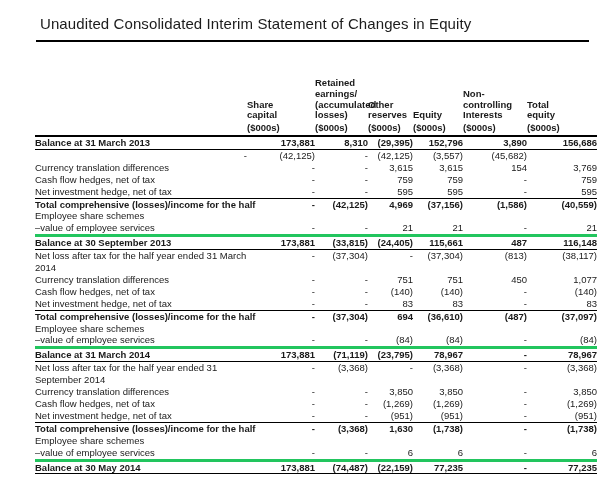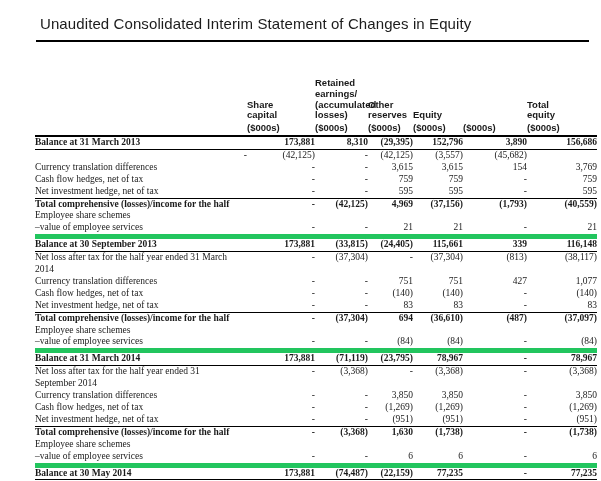--- a/index.html
+++ b/index.html
@@ -22,26 +22,26 @@
   .hrow {
     margin:36px 0 0 35px; width:562px;
     align-items:end;
     font-weight:bold; font-size:9.5px; line-height:10.8px;
     border-bottom:2px solid #000; padding-bottom:1px;
   }
   .hcell { text-align:left; }
   .hname { white-space:pre; }
   .hunit { margin-top:2px; }
   .rows { margin:0 0 0 35px; width:562px; font-size:9.5px; }
-  .row { align-items:start; line-height:11.9px;font-family:Liberation Serif, serif; }
+  .row { align-items:start; line-height:11.9px; }
   .row > div { padding:0; }
   .lbl { white-space:pre; text-align:left; }
   .val { text-align:right; white-space:nowrap; }
   .row.total { font-weight:bold; border-top:1px solid #000; }
-  .row.balance { font-weight:bold; border-top:5px solid #22c55e; border-bottom:1px solid #000; }
+  .row.balance { font-weight:bold; border-top:3px solid #22c55e; border-bottom:1px solid #000; }
   .rows .row.balance:first-child { border-top:none; }
 </style>
 </head>
 <body>
 
 <div class="doc">
   <h1 class="title">Unaudited Consolidated Interim Statement of Changes in Equity</h1>
   <div class="rule"></div>
 
   <div>
@@ -63,20 +63,23 @@
         <div class="hcell">
           <div class="hname">Other
 reserves</div>
           <div class="hunit">($000s)</div>
         </div>
         <div class="hcell">
           <div class="hname">Equity</div>
           <div class="hunit">($000s)</div>
         </div>
         <div class="hcell">
+          <div class="hname">Non-
+controlling
+Interests</div>
           <div class="hunit">($000s)</div>
         </div>
         <div class="hcell">
           <div class="hname">Total
 equity</div>
           <div class="hunit">($000s)</div>
         </div>
       </div>
     <div class="rows">
 
@@ -123,21 +126,21 @@
           <div class="val">595</div>
           <div class="val">-</div>
           <div class="val">595</div>
         </div>
         <div class="grid row total">
           <div class="lbl">Total comprehensive (losses)/income for the half</div>
           <div class="val">-</div>
           <div class="val">(42,125)</div>
           <div class="val">4,969</div>
           <div class="val">(37,156)</div>
-          <div class="val">(1,793)</div>
+          <div class="val">(1,586)</div>
           <div class="val">(40,559)</div>
         </div>
         <div class="grid row normal">
           <div class="lbl">Employee share schemes</div>
           <div class="val"></div>
           <div class="val"></div>
           <div class="val"></div>
           <div class="val"></div>
           <div class="val"></div>
           <div class="val"></div>
@@ -150,40 +153,40 @@
           <div class="val">21</div>
           <div class="val">-</div>
           <div class="val">21</div>
         </div>
         <div class="grid row balance">
           <div class="lbl">Balance at 30 September 2013</div>
           <div class="val">173,881</div>
           <div class="val">(33,815)</div>
           <div class="val">(24,405)</div>
           <div class="val">115,661</div>
-          <div class="val">339</div>
+          <div class="val">487</div>
           <div class="val">116,148</div>
         </div>
         <div class="grid row normal">
           <div class="lbl">Net loss after tax for the half year ended 31 March
 2014</div>
           <div class="val">-</div>
           <div class="val">(37,304)</div>
           <div class="val">-</div>
           <div class="val">(37,304)</div>
           <div class="val">(813)</div>
           <div class="val">(38,117)</div>
         </div>
         <div class="grid row normal">
           <div class="lbl">Currency translation differences</div>
           <div class="val">-</div>
           <div class="val">-</div>
           <div class="val">751</div>
           <div class="val">751</div>
-          <div class="val">427</div>
+          <div class="val">450</div>
           <div class="val">1,077</div>
         </div>
         <div class="grid row normal">
           <div class="lbl">Cash flow hedges, net of tax</div>
           <div class="val">-</div>
           <div class="val">-</div>
           <div class="val">(140)</div>
           <div class="val">(140)</div>
           <div class="val">-</div>
           <div class="val">(140)</div>

